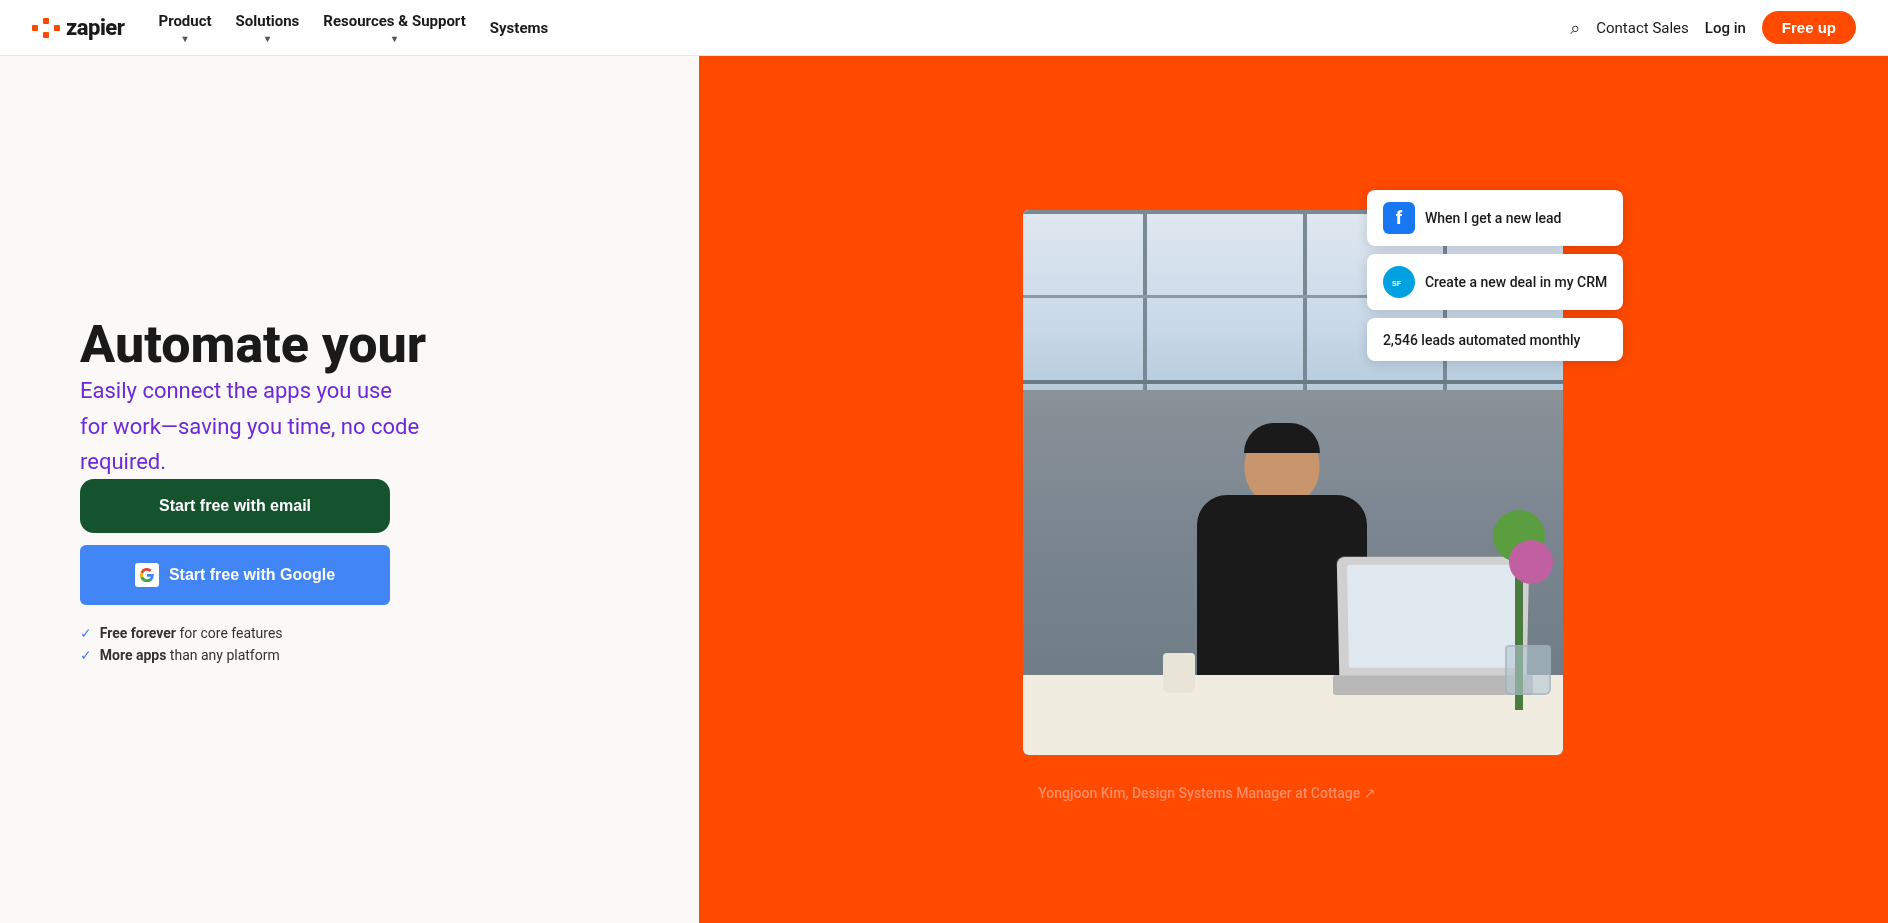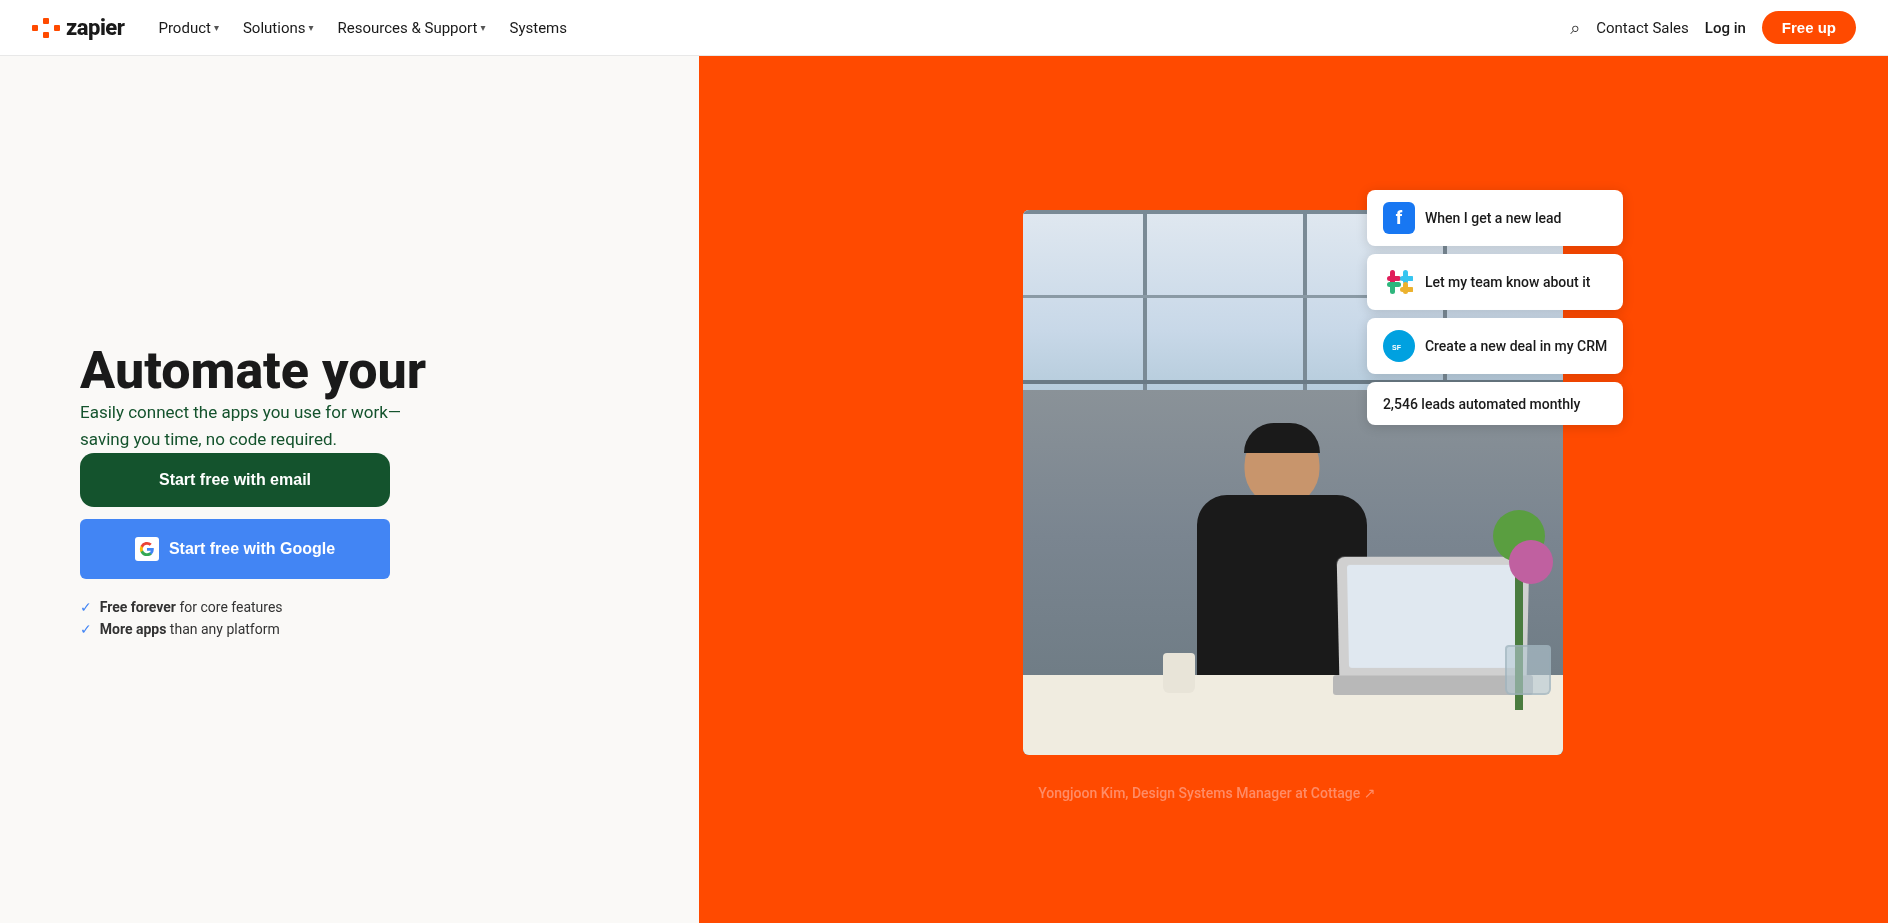--- a/index.html
+++ b/index.html
@@ -10,21 +10,21 @@
       display: flex; align-items: center; justify-content: space-between;
       padding: 0 32px; height: 56px; border-bottom: 1px solid #e8e8e8;
       background: #fff; position: relative; z-index: 10;
     }
     .nav-left { display: flex; align-items: center; gap: 8px; }
     .nav-logo { display: flex; align-items: center; gap: 6px; text-decoration: none; }
     .nav-menu { display: flex; align-items: center; gap: 4px; margin-left: 16px; }
     .nav-menu-item {
       display: flex; align-items: center; gap: 3px;
       padding: 6px 10px; border-radius: 4px; cursor: pointer;
-      font-size: 15px; font-weight: 400; color: #1a1a1a;
+      font-size: 15px; font-weight: 700; color: #1a1a1a; flex-direction: column;
     }
     .chevron { font-size: 10px; color: #555; }
     .nav-right { display: flex; align-items: center; gap: 16px; }
     .search-icon { font-size: 18px; cursor: pointer; color: #333; }
     .contact-sales { font-size: 15px; color: #1a1a1a; cursor: pointer; }
     .log-in { font-size: 15px; color: #1a1a1a; cursor: pointer; font-weight: 500; }
     .sign-up-btn {
       background: #ff4a00; color: #fff; border: none; border-radius: 24px;
       padding: 8px 20px; font-size: 15px; font-weight: 600; cursor: pointer;
     }
@@ -35,21 +35,21 @@
     }
     .left-panel {
       width: 37%; background: #faf9f7; display: flex; flex-direction: column;
       justify-content: center; padding: 60px 60px 60px 80px;
     }
     .right-panel {
       width: 63%; background: #ff4a00; display: flex; align-items: center; justify-content: center;
       position: relative; overflow: hidden;
     }
     .hero-title-orange { font-size: 52px; font-weight: 800; color: #ff4a00; line-height: 1.1; margin-bottom: 32px; display: block; }
-    .hero-desc { font-size: 17px; color: #14532d; line-height: 1.6; max-width: 340px; }
+    .hero-desc { font-size: 22px; color: #6d28d9; line-height: 1.6; max-width: 340px; }
 
     .btn-email {
       display: block; width: 100%; max-width: 310px;
       background: #14532d; color: #fff; border: none; border-radius: 14px;
       padding: 18px 8px; font-size: 16px; font-weight: 600; cursor: pointer;
       text-align: center; margin-bottom: 12px;
     }
     .btn-google {
       display: flex; align-items: center; justify-content: center; gap: 10px;
       width: 100%; max-width: 310px;
@@ -263,36 +263,20 @@
 
       <div class="automation-cards">
 
         <div class="auto-card">
           <div class="fb-icon">
             <span style="font-size:18px;color:#fff;font-weight:800;">f</span>
           </div>
           <span class="auto-card-text">When I get a new lead</span>
         </div>
 
-        <div class="auto-card">
-
-          <div style="width:32px;height:32px;display:flex;align-items:center;justify-content:center;flex-shrink:0;">
-            <svg width="28" height="28" viewBox="0 0 28 28">
-              <rect x="5" y="2" width="5" height="14" rx="2.5" fill="#E01E5A"></rect>
-              <rect x="2" y="8" width="14" height="5" rx="2.5" fill="#E01E5A"></rect>
-              <rect x="18" y="2" width="5" height="14" rx="2.5" fill="#36C5F0"></rect>
-              <rect x="15" y="8" width="14" height="5" rx="2.5" fill="#36C5F0"></rect>
-              <rect x="5" y="14" width="5" height="12" rx="2.5" fill="#2EB67D"></rect>
-              <rect x="2" y="14" width="14" height="5" rx="2.5" fill="#2EB67D"></rect>
-              <rect x="18" y="14" width="5" height="12" rx="2.5" fill="#ECB22E"></rect>
-              <rect x="15" y="19" width="14" height="5" rx="2.5" fill="#ECB22E"></rect>
-            </svg>
-          </div>
-          <span class="auto-card-text">Let my team know about it</span>
-        </div>
 
         <div class="auto-card">
           <div class="sf-icon">
             <svg width="28" height="20" viewBox="0 0 32 22">
               <ellipse cx="16" cy="11" rx="14" ry="10" fill="#00a1e0"></ellipse>
               <path d="M9 11 Q12 6 16 8 Q18 3 22 5 Q27 4 26 9 Q29 9 28 13 Q27 16 24 15 Q22 18 18 17 Q16 20 13 18 Q9 18 9 14 Q6 13 9 11Z" fill="#00a1e0"></path>
               <text x="8" y="15" fill="#fff" font-size="8" font-weight="bold" font-family="sans-serif">SF</text>
             </svg>
           </div>
           <span class="auto-card-text">Create a new deal in my CRM</span>

